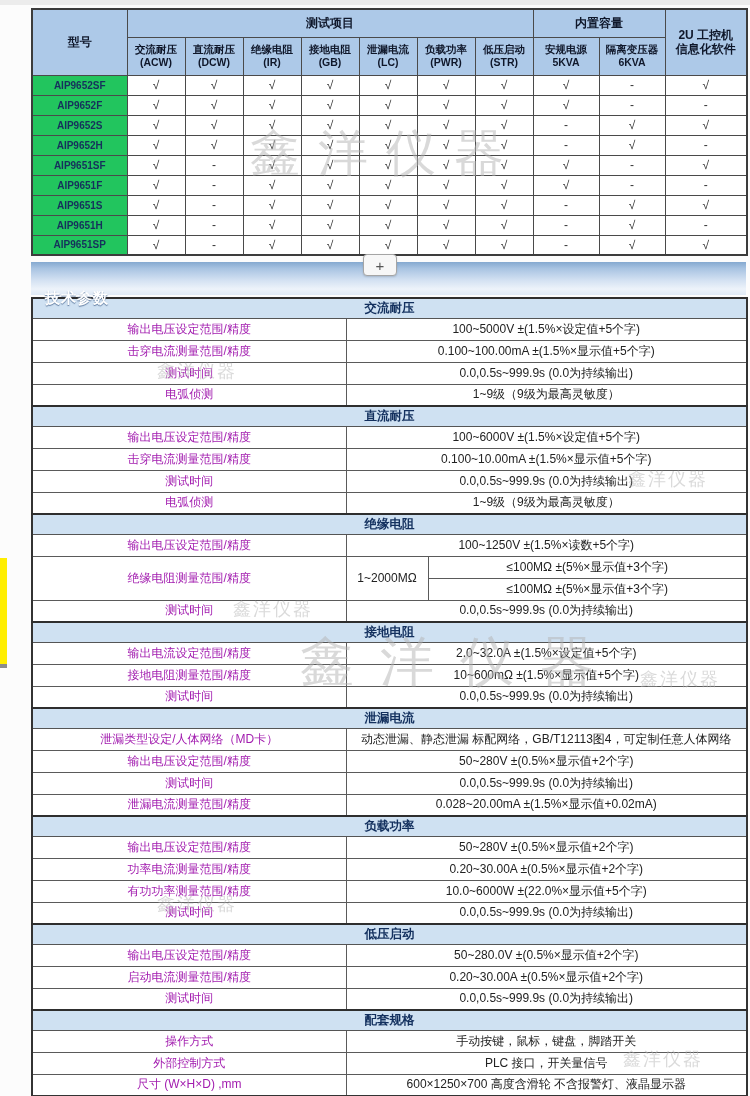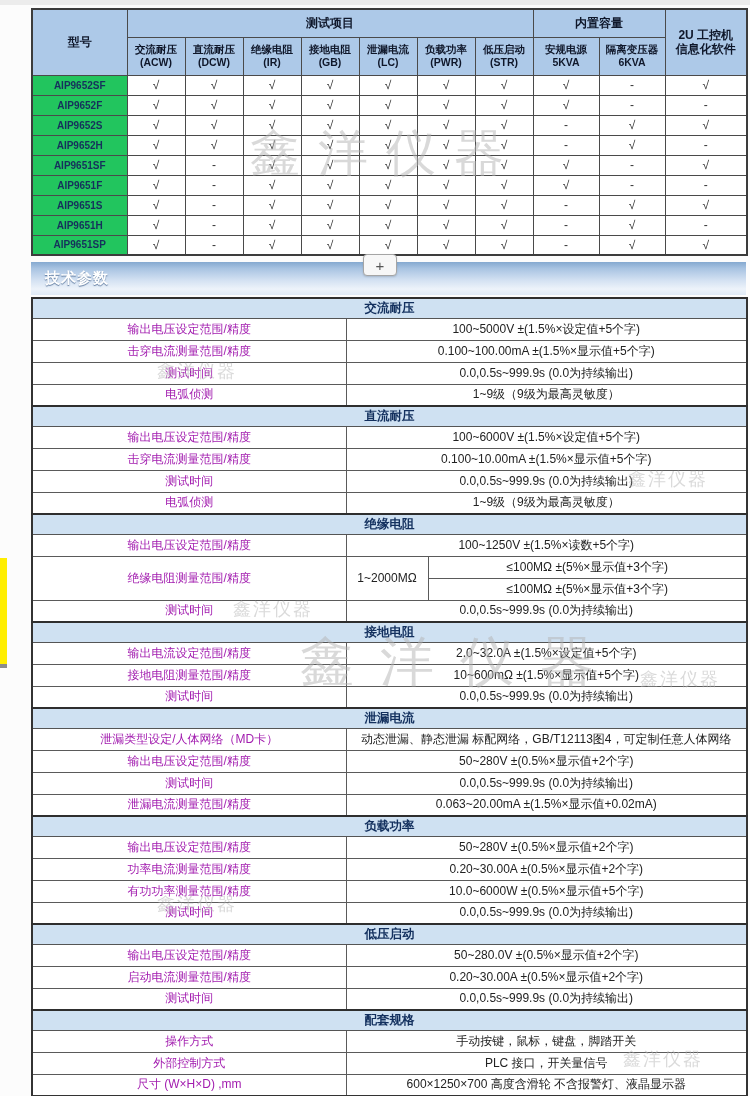--- a/index.html
+++ b/index.html
@@ -27,21 +27,21 @@
     color:#555;font-size:15px;line-height:19px;text-align:center;cursor:pointer;
     box-shadow:0 1px 2px rgba(0,0,0,.15);
   }
   
   .banner{
     position:absolute;left:31px;top:262px;width:715px;height:33px;z-index:2;
     background:linear-gradient(180deg,#85a9d0 0%,#a9c4e2 20%,#d3e1f2 55%,#edf3fa 82%,#dfeaf6 100%);
   }
   .banner span{
     display:block;padding:7px 0 0 14px;color:#fff;font-size:15px;font-weight:bold;
-    text-shadow:0 1px 1px rgba(80,110,150,.9);letter-spacing:1px;
+    text-shadow:0 1px 1px rgba(80,110,150,.9);letter-spacing:1px;margin-top:20px;
   }
   
   .tech{position:absolute;left:31px;top:297px;border:2px solid #333}
   .tech td{border:1px solid #5a5a5a;text-align:center;vertical-align:middle;font-size:12px;color:#222;background:#fff;padding:0 3px}
   .tech tr{height:22px}
   .tech tr.sec{height:20px}
   .tech tr.sec td{background:#cfe1f2;color:#13305e;font-weight:bold;font-size:12.5px;border-top:2px solid #2e2e2e;border-bottom:1px solid #555}
   .tech td.lbl{color:#a21caf}
   
   .yellow-edge{position:absolute;left:0;top:558px;width:7px;height:110px;background:#ffee00;border-bottom:4px solid #8c8c8c;z-index:8}
@@ -315,36 +315,36 @@
       <tr>
         <td class="lbl">输出电压设定范围/精度</td>
         <td colspan="2">50~280V  ±(0.5%×显示值+2个字)</td>
       </tr>
       <tr>
         <td class="lbl">测试时间</td>
         <td colspan="2">0.0,0.5s~999.9s (0.0为持续输出)</td>
       </tr>
       <tr>
         <td class="lbl">泄漏电流测量范围/精度</td>
-        <td colspan="2">0.063~20.00mA  ±(1.5%×显示值+0.02mA)</td>
+        <td colspan="2">0.028~20.00mA  ±(1.5%×显示值+0.02mA)</td>
       </tr>
       <tr class="sec">
         <td colspan="3">负载功率</td>
       </tr>
       <tr>
         <td class="lbl">输出电压设定范围/精度</td>
         <td colspan="2">50~280V ±(0.5%×显示值+2个字)</td>
       </tr>
       <tr>
         <td class="lbl">功率电流测量范围/精度</td>
         <td colspan="2">0.20~30.00A ±(0.5%×显示值+2个字)</td>
       </tr>
       <tr>
         <td class="lbl">有功功率测量范围/精度</td>
-        <td colspan="2">10.0~6000W ±(0.5%×显示值+5个字)</td>
+        <td colspan="2">10.0~6000W ±(22.0%×显示值+5个字)</td>
       </tr>
       <tr>
         <td class="lbl">测试时间</td>
         <td colspan="2">0.0,0.5s~999.9s (0.0为持续输出)</td>
       </tr>
       <tr class="sec">
         <td colspan="3">低压启动</td>
       </tr>
       <tr>
         <td class="lbl">输出电压设定范围/精度</td>

